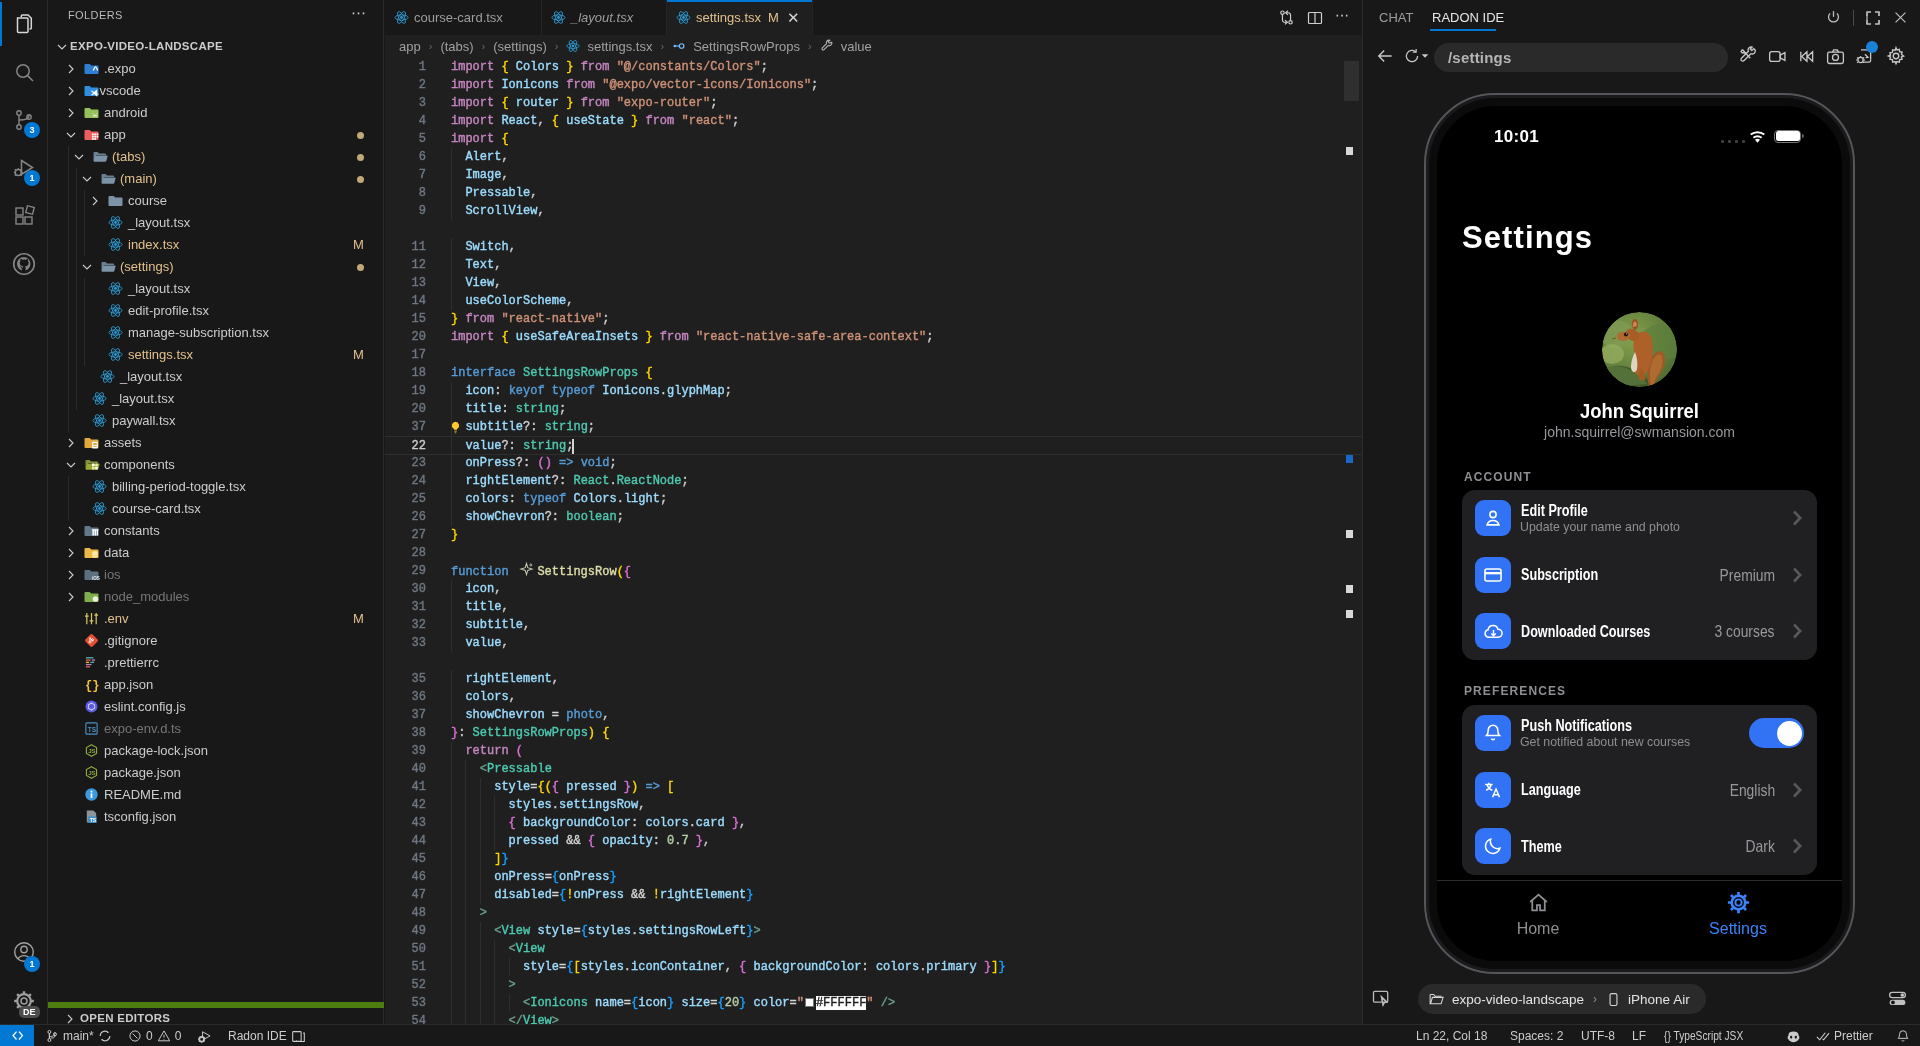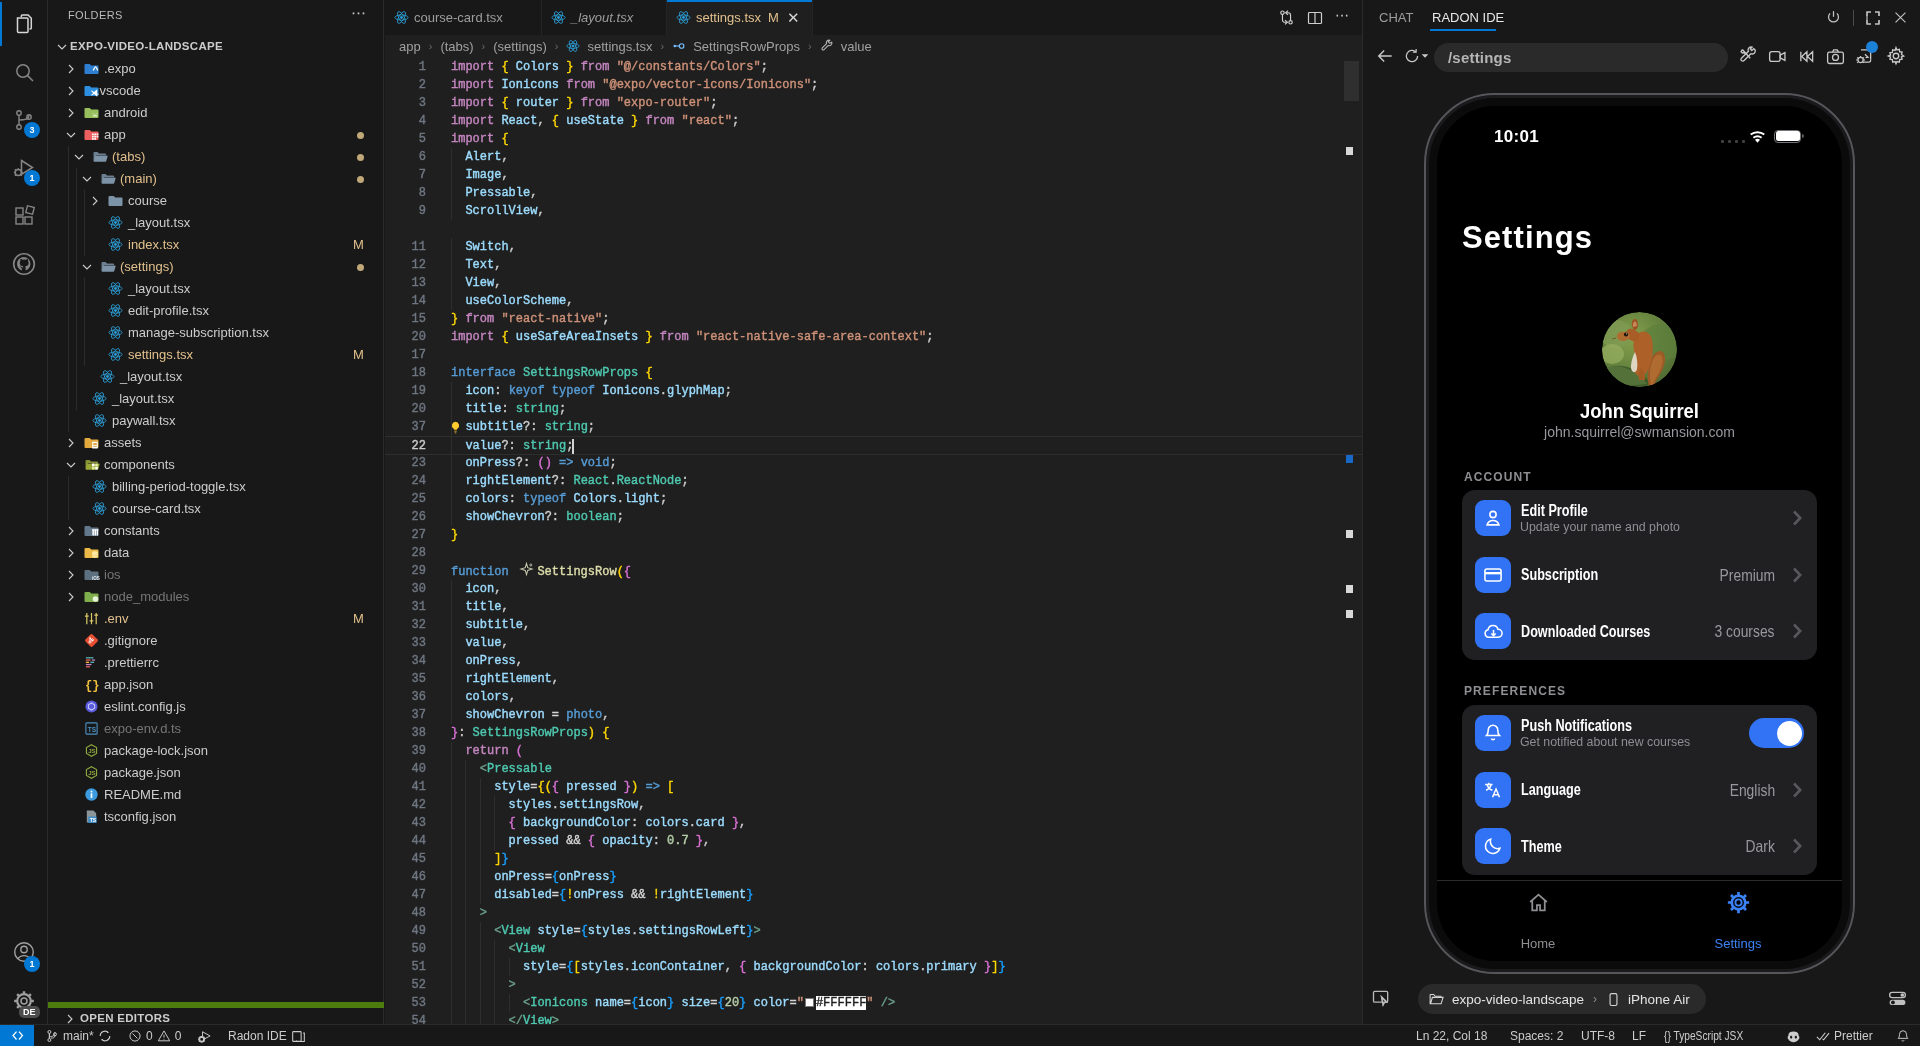--- a/index.html
+++ b/index.html
@@ -86,21 +86,21 @@
 .picon { position:absolute; left:13px; top:10px; width:36px; height:36px; border-radius:9px; background:#3273f5; display:flex; align-items:center; justify-content:center; }
 .pt1 { position:absolute; left:59px; top:19.5px; font-size:16px; font-weight:700; color:#fff; transform:scaleX(0.79); transform-origin:left; white-space:nowrap; }
 .pt1.two { top:12px; }
 .pt2 { position:absolute; left:58px; top:28.5px; font-size:13px; color:#8e8e93; transform:scaleX(0.95); transform-origin:left; white-space:nowrap; }
 .pval { position:absolute; right:42px; top:19px; font-size:16.5px; color:#98989e; transform:scaleX(0.84); transform-origin:right; white-space:nowrap; }
 .pchev { position:absolute; right:14px; top:19px; }
 .ptog { position:absolute; right:13px; top:13px; width:55px; height:30px; border-radius:15px; background:#3273f5; }
 .ptog::after { content:""; position:absolute; right:2.5px; top:2.5px; width:25px; height:25px; border-radius:50%; background:#fff; }
 #ptabbar { position:absolute; left:0; top:774px; width:405px; height:81px; border-top:0.5px solid #2c2c2e; }
 .ptab { position:absolute; top:9px; width:120px; text-align:center; }
-.ptab .lbl { font-size:13px; color:#8e8e93; margin-top:17px; }
+.ptab .lbl { font-size:16px; color:#8e8e93; margin-top:1px; }
 .ptab.on .lbl { color:#3c82f7; }
 
 #pbottom { position:absolute; left:1362px; top:979px; width:558px; height:40px; }
 #devpill { position:absolute; left:56px; top:5px; height:30px; border-radius:15px; background:#2a2a2b; display:flex; align-items:center; padding:0 16px 0 10px; gap:7px; }
 #devpill span { font-size:13.5px; color:#e3e3e3; }
 #devpill .gt { color:#8a8a8a; font-size:12px; padding:0 2px; }
 
 #statusbar { position:absolute; left:0; top:1024px; width:1920px; height:22px; background:#181818; border-top:1px solid #2b2b2b; color:#cccccc; font-size:12px; }
 #sbremote { position:absolute; left:0; top:0; width:34px; height:22px; background:#0078d4; display:flex; align-items:center; justify-content:center; }
 .sbitem { position:absolute; top:0; height:22px; display:flex; align-items:center; gap:4px; }
@@ -676,21 +676,20 @@
 <div class="cl" style="top:468px"><span class="lnum">27</span><span class="ct2"><i class="c1">}</i></span></div>
 <div class="cl" style="top:486px"><span class="lnum">28</span><span class="ct2"></span></div>
 <div class="cl" style="top:504px"><span class="lnum">29</span><span class="ct2"><i class="cb">function </i><span class="spark"><svg width="15" height="15" viewBox="0 0 16 16">
               <path d="M8 1.5 L9.3 6 L14 7.5 L9.3 9 L8 13.5 L6.7 9 L2 7.5 L6.7 6 Z" fill="none" stroke="#c9c9b0" stroke-width="1.1"></path>
               <circle cx="12.6" cy="3.2" r="1.1" fill="none" stroke="#c9c9b0" stroke-width="0.9"></circle>
             </svg></span><i class="cf">SettingsRow</i><i class="c1">(</i><i class="c2">{</i></span></div>
 <div class="cl" style="top:522px"><span class="lnum">30</span><u class="ig" style="left:66.0px"></u><span class="ct2"><i class="cp">  </i><i class="cv">icon</i><i class="cp">,</i></span></div>
 <div class="cl" style="top:540px"><span class="lnum">31</span><u class="ig" style="left:66.0px"></u><span class="ct2"><i class="cp">  </i><i class="cv">title</i><i class="cp">,</i></span></div>
 <div class="cl" style="top:558px"><span class="lnum">32</span><u class="ig" style="left:66.0px"></u><span class="ct2"><i class="cp">  </i><i class="cv">subtitle</i><i class="cp">,</i></span></div>
 <div class="cl" style="top:576px"><span class="lnum">33</span><u class="ig" style="left:66.0px"></u><span class="ct2"><i class="cp">  </i><i class="cv">value</i><i class="cp">,</i></span></div>
-<div class="cl" style="top:594px"><span class="lnum">34</span><u class="ig" style="left:66.0px"></u><span class="ct2"><i class="cp">  </i><i class="cv">onPress</i><i class="cp">,</i></span></div>
 <div class="cl" style="top:612px"><span class="lnum">35</span><u class="ig" style="left:66.0px"></u><span class="ct2"><i class="cp">  </i><i class="cv">rightElement</i><i class="cp">,</i></span></div>
 <div class="cl" style="top:630px"><span class="lnum">36</span><u class="ig" style="left:66.0px"></u><span class="ct2"><i class="cp">  </i><i class="cv">colors</i><i class="cp">,</i></span></div>
 <div class="cl" style="top:648px"><span class="lnum">37</span><u class="ig" style="left:66.0px"></u><span class="ct2"><i class="cp">  </i><i class="cv">showChevron </i><i class="co">= </i><i class="cb">photo</i><i class="cp">,</i></span></div>
 <div class="cl" style="top:666px"><span class="lnum">38</span><span class="ct2"><i class="c2">}</i><i class="cp">: </i><i class="ct">SettingsRowProps</i><i class="c1">)</i><i class="cp"> </i><i class="c1">{</i></span></div>
 <div class="cl" style="top:684px"><span class="lnum">39</span><u class="ig" style="left:66.0px"></u><span class="ct2"><i class="cp">  </i><i class="ck">return </i><i class="c2">(</i></span></div>
 <div class="cl" style="top:702px"><span class="lnum">40</span><u class="ig" style="left:66.0px"></u><u class="ig" style="left:80.4px"></u><span class="ct2"><i class="cp">    </i><i class="ca">&lt;</i><i class="ct">Pressable</i></span></div>
 <div class="cl" style="top:720px"><span class="lnum">41</span><u class="ig" style="left:66.0px"></u><u class="ig" style="left:80.4px"></u><u class="ig" style="left:94.8px"></u><span class="ct2"><i class="cp">      </i><i class="cv">style</i><i class="co">=</i><i class="c1">{</i><i class="c1">(</i><i class="c2">{</i><i class="cv"> pressed </i><i class="c2">}</i><i class="c1">)</i><i class="co"> </i><i class="cb">=&gt;</i><i class="co"> </i><i class="c1">[</i></span></div>
 <div class="cl" style="top:738px"><span class="lnum">42</span><u class="ig" style="left:66.0px"></u><u class="ig" style="left:80.4px"></u><u class="ig" style="left:94.8px"></u><u class="ig" style="left:109.2px"></u><span class="ct2"><i class="cp">        </i><i class="cv">styles</i><i class="cp">.</i><i class="cv">settingsRow</i><i class="cp">,</i></span></div>
 <div class="cl" style="top:756px"><span class="lnum">43</span><u class="ig" style="left:66.0px"></u><u class="ig" style="left:80.4px"></u><u class="ig" style="left:94.8px"></u><u class="ig" style="left:109.2px"></u><span class="ct2"><i class="cp">        </i><i class="c2">{</i><i class="cv"> backgroundColor</i><i class="cp">: </i><i class="cv">colors</i><i class="cp">.</i><i class="cv">card</i><i class="cp"> </i><i class="c2">}</i><i class="cp">,</i></span></div>
 <div class="cl" style="top:774px"><span class="lnum">44</span><u class="ig" style="left:66.0px"></u><u class="ig" style="left:80.4px"></u><u class="ig" style="left:94.8px"></u><u class="ig" style="left:109.2px"></u><span class="ct2"><i class="cp">        </i><i class="cv">pressed </i><i class="co">&amp;&amp; </i><i class="c2">{</i><i class="cv"> opacity</i><i class="cp">: </i><i class="cn">0.7</i><i class="cp"> </i><i class="c2">}</i><i class="cp">,</i></span></div>

